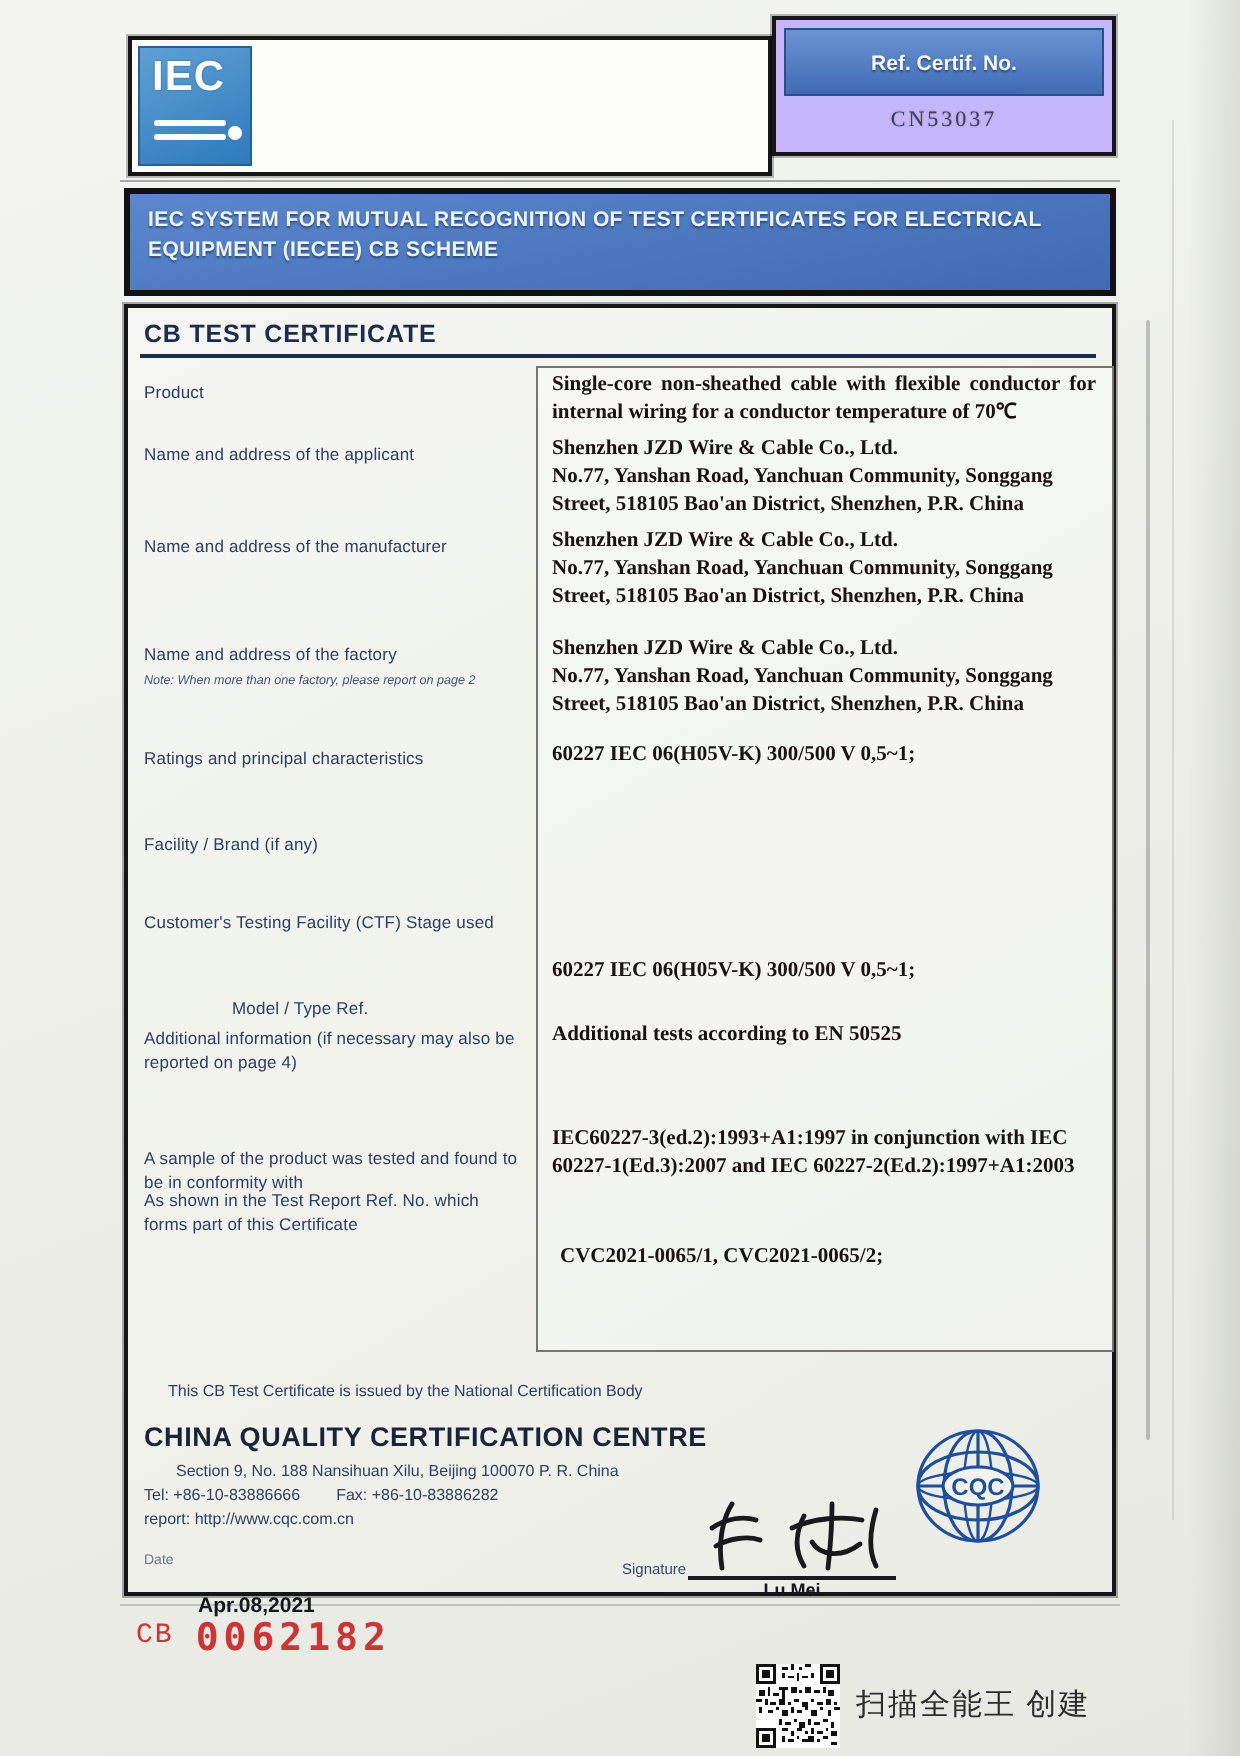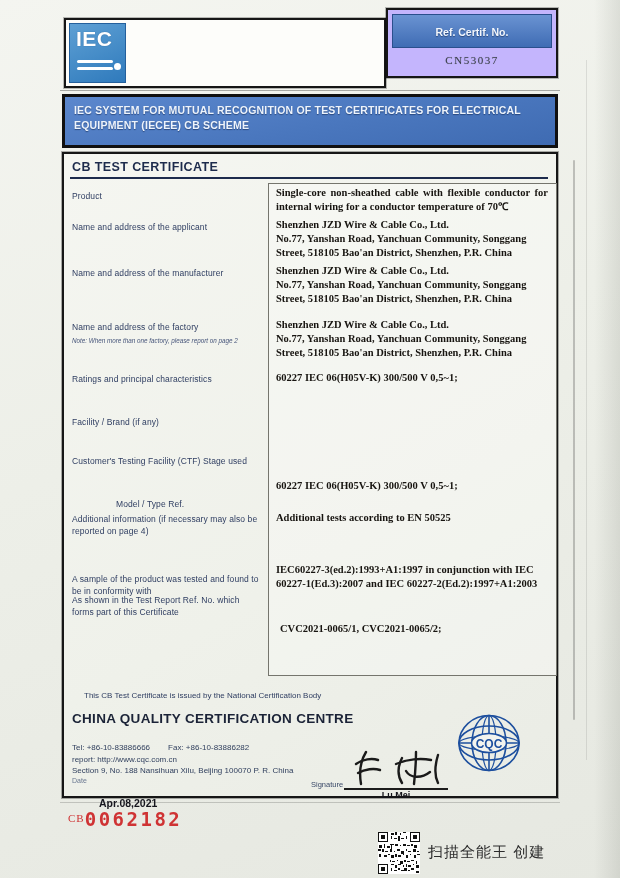--- a/index.html
+++ b/index.html
@@ -65,37 +65,37 @@
     color:#46557a; }
   .val { position:absolute; left:276px; width:272px;
     font-family:"Liberation Serif", serif; font-weight:bold; font-size:10.5px;
     color:#171410; line-height:1.32; white-space:pre-line; }
   .justify { text-align:justify; }
 
   
   .issued { left:72px; top:691px; font-size:8px; color:#2e3d61;margin-left:12px; }
   .centre { left:72px; top:711px; font-size:13.5px; font-weight:bold;
     color:#1b2337; letter-spacing:.3px; }
-  .addr { left:72px; top:731px; font-size:8px; color:#32415f;margin-top:35px; }
+  .addr { left:88px; top:731px; font-size:8px; color:#32415f; }
   .telfax { left:72px; top:743px; font-size:8px; color:#32415f; }
   .telfax span { margin-right:18px; }
   .website { left:72px; top:755px; font-size:8px; color:#32415f; }
   .date-lbl { left:72px; top:777px; font-size:7px; color:#6a7891; }
   .date-val { left:99px; top:773px; font-size:10.5px; font-weight:bold; color:#16161e;margin-top:24px; }
   .sig-lbl { left:311px; top:780px; font-size:7.5px; color:#3a4968; }
   .sig-line { left:344px; top:788px; width:104px; height:1.5px; background:#1c1c1c; }
   .sig-name { left:344px; top:790px; width:104px; text-align:center;
     font-size:9px; font-weight:bold; color:#14141a; }
   .sig-art { left:348px; top:748px; }
   .cqc { left:456px; top:713px; }
 
   
   .stamp { left:68px; top:808px; color:#cf3334; }
-  .stamp .cb { font-family:Liberation Serif, serif; font-size:11px; letter-spacing:1px;
-    vertical-align:4px; margin-right:0; }
+  .stamp .cb { font-family:Liberation Mono, monospace; font-size:14px; letter-spacing:1px;
+    vertical-align:4px; margin-right:11px; }
   .stamp .num { font-family:"DejaVu Sans Mono", monospace; font-size:19px; font-weight:bold;
     letter-spacing:2.5px; }
   .qr { left:378px; top:832px; }
   .wm-text { left:428px; top:843px; font-size:15px; color:#2c2c2c; letter-spacing:1px; }
 
   
   .scanline-v { left:573px; top:160px; width:2px; height:560px;
     background:rgba(40,40,40,.25); border-radius:1px; }
   .scanline-v2 { left:586px; top:60px; width:1px; height:700px; background:rgba(60,60,60,.12); }
   .scanline-h { left:60px; top:90px; width:500px; height:1px; background:rgba(30,30,30,.35); }

